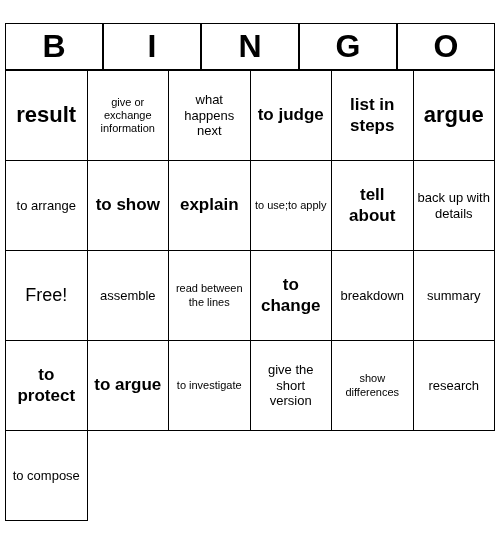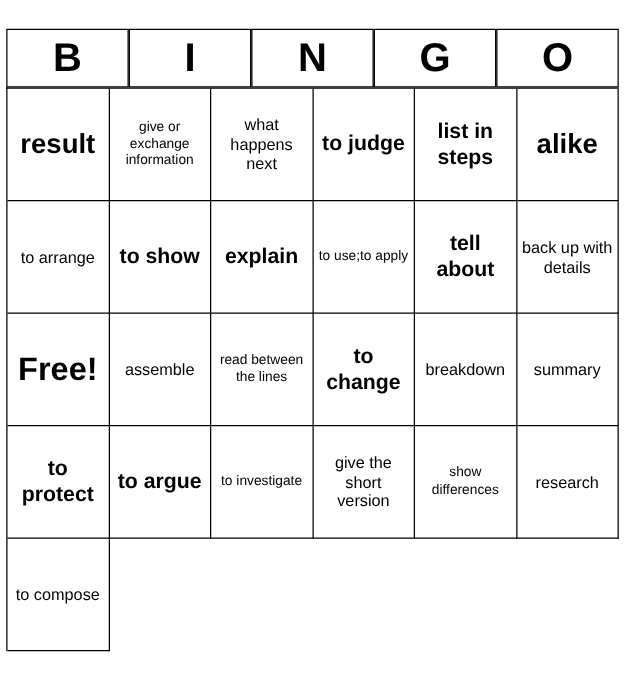--- a/index.html
+++ b/index.html
@@ -71,22 +71,22 @@
     .bingo-cell.medium-text .cell-text {
       font-size: 17px;
       font-weight: bold;
     }
 
     .bingo-cell.small-text .cell-text {
       font-size: 11px;
     }
 
     .bingo-cell.free .cell-text {
-      font-size: 26px;
-      font-weight: bold;
+      font-size: 18px;
+      font-weight: normal;
     }
   </style>
 </head>
 <body>
 
 <div class="bingo-container">
   <div class="bingo-header">
   <div class="header-cell">B</div>
       <div class="header-cell">I</div>
       <div class="header-cell">N</div>
@@ -103,21 +103,21 @@
       <div class="bingo-cell">
         <span class="cell-text">what happens next</span>
       </div>
       <div class="bingo-cell medium-text">
         <span class="cell-text">to judge</span>
       </div>
       <div class="bingo-cell medium-text">
         <span class="cell-text">list in steps</span>
       </div>
       <div class="bingo-cell large-text">
-        <span class="cell-text">alike</span>
+        <span class="cell-text">argue</span>
       </div>
       <div class="bingo-cell">
         <span class="cell-text">to arrange</span>
       </div>
       <div class="bingo-cell medium-text">
         <span class="cell-text">to show</span>
       </div>
       <div class="bingo-cell medium-text">
         <span class="cell-text">explain</span>
       </div>

